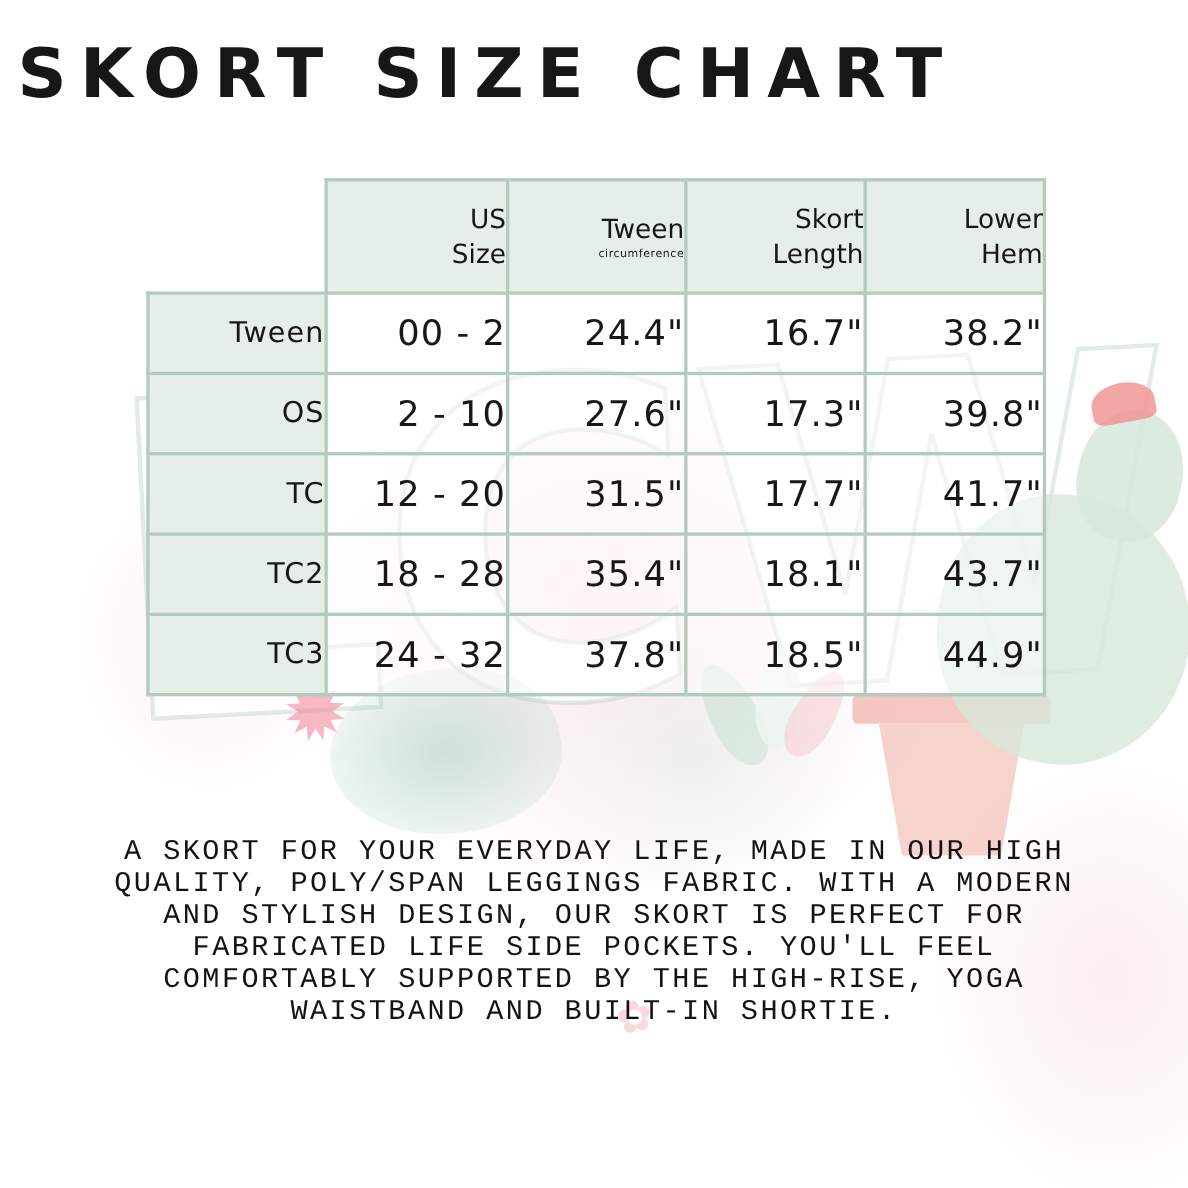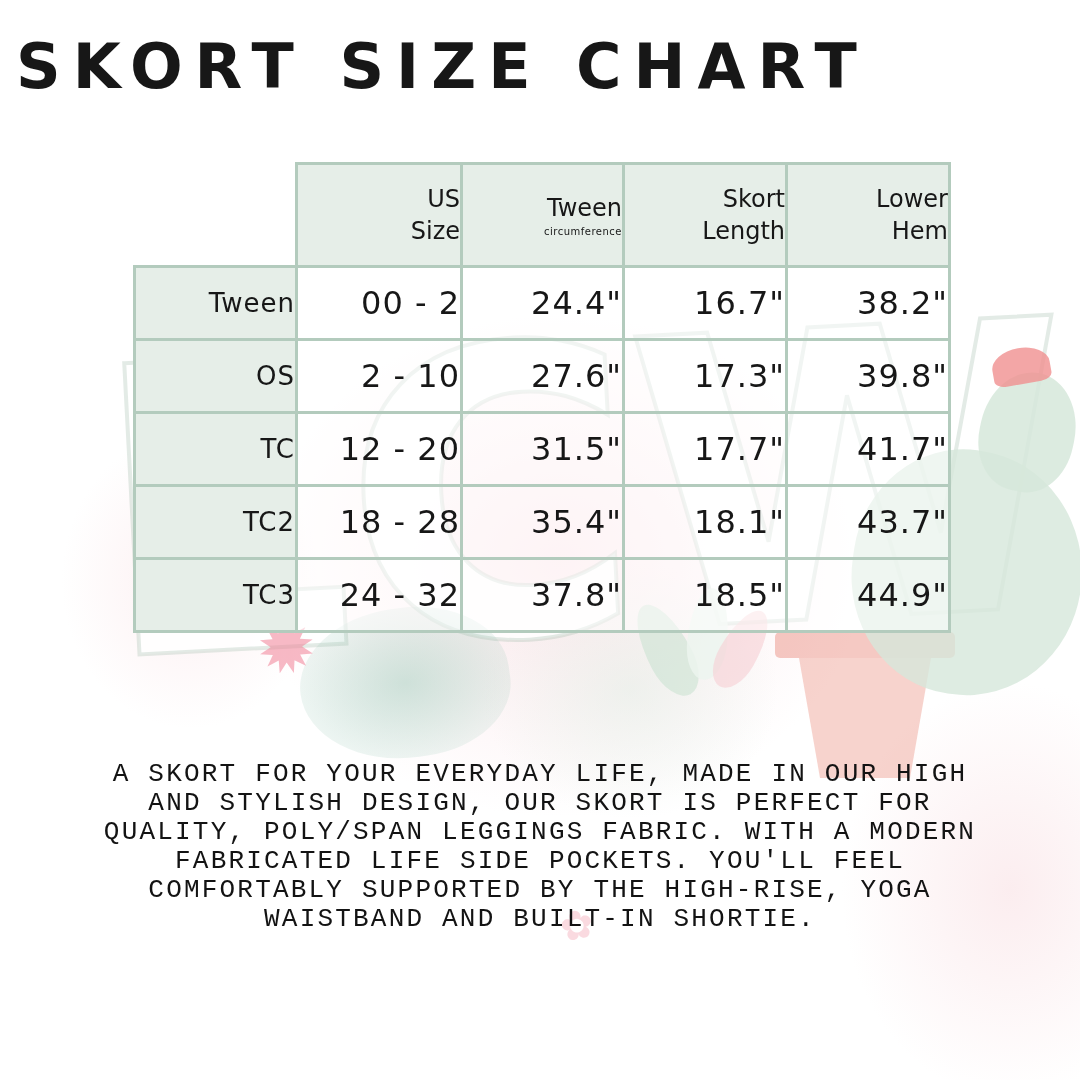--- a/index.html
+++ b/index.html
@@ -170,20 +170,20 @@
           <td class="value-cell">24 - 32</td>
           <td class="value-cell">37.8"</td>
           <td class="value-cell">18.5"</td>
           <td class="value-cell">44.9"</td>
         </tr>
       </tbody>
   </table>
 
   <div class="description">
       <div class="line">A SKORT FOR YOUR EVERYDAY LIFE, MADE IN OUR HIGH</div>
+      <div class="line">QUALITY, POLY/SPAN LEGGINGS FABRIC. WITH A MODERN</div>
       <div class="line">AND STYLISH DESIGN, OUR SKORT IS PERFECT FOR</div>
-      <div class="line">QUALITY, POLY/SPAN LEGGINGS FABRIC. WITH A MODERN</div>
       <div class="line">FABRICATED LIFE SIDE POCKETS. YOU'LL FEEL</div>
       <div class="line">COMFORTABLY SUPPORTED BY THE HIGH-RISE, YOGA</div>
       <div class="line">WAISTBAND AND BUILT-IN SHORTIE.</div>
     </div>
 
 </div>
 
 </body></html>

